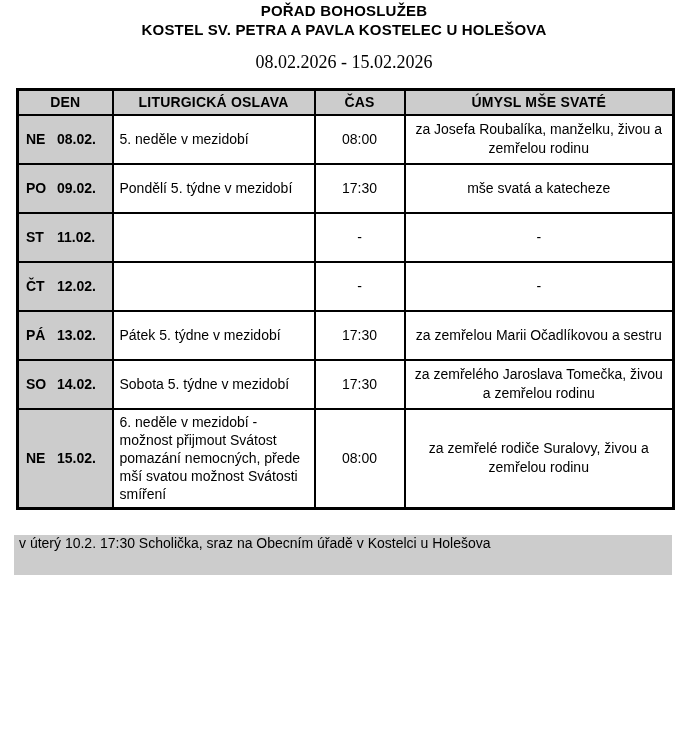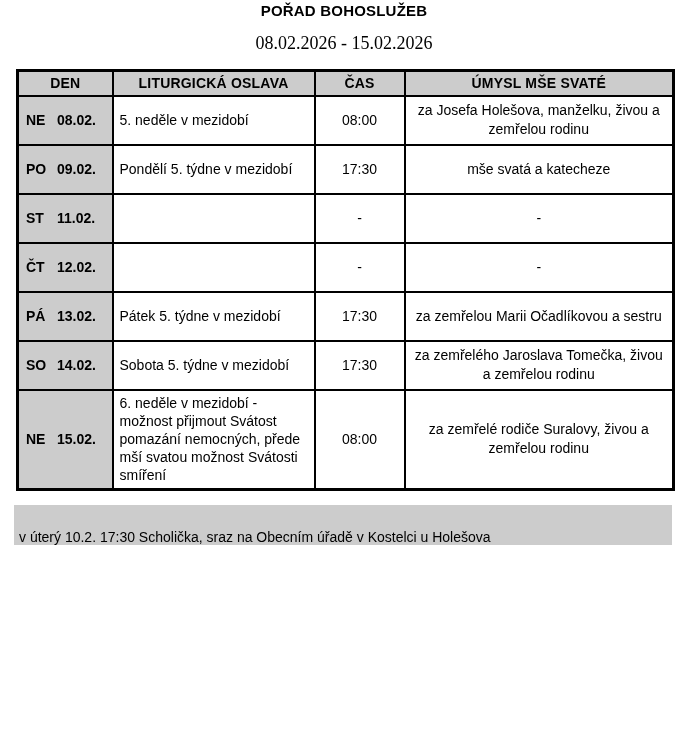--- a/index.html
+++ b/index.html
@@ -82,35 +82,36 @@
   }
   td.intention-cell {
     text-align: center;
     font-size: 14px;
     line-height: 19px;
     padding: 0 4px;
   }
 
   
   .footer-note {
-    margin: 14px 0 0 14px;
+    margin: 25px 0 0 14px;
     width: 658px;
     height: 40px;
     background: var(--footer-bg, #ccc);
     display: flex;
-    align-items: flex-end;
+    align-items: flex-start;
     padding-left: 5px;
     font-size: 14px;
   }
 </style>
 </head>
 <body>
 
 <div class="title-block">
   <div class="title-line">POŘAD BOHOSLUŽEB</div>
+  <div class="title-line">KOSTEL SV. PETRA A PAVLA KOSTELEC U HOLEŠOVA</div>
   <div class="date-range">08.02.2026 - 15.02.2026</div>
 </div>
 
 <table class="schedule">
   <colgroup>
     <col class="c-den">
       <col class="c-osl">
       <col class="c-cas">
       <col class="c-umysl">
   </colgroup>
@@ -120,21 +121,21 @@
       <th>LITURGICKÁ OSLAVA</th>
       <th>ČAS</th>
       <th>ÚMYSL MŠE SVATÉ</th>
     </tr>
   </thead>
   <tbody>
     <tr class="body-row">
       <td class="day-cell"><span class="day-abbr">NE</span><span>08.02.</span></td>
       <td class="celebration-cell">5. neděle v mezidobí</td>
       <td class="time-cell">08:00</td>
-      <td class="intention-cell">za Josefa Holešova, manželku, živou a zemřelou rodinu</td>
+      <td class="intention-cell">za Josefa Roubalíka, manželku, živou a zemřelou rodinu</td>
     </tr>
     <tr class="body-row">
       <td class="day-cell"><span class="day-abbr">PO</span><span>09.02.</span></td>
       <td class="celebration-cell">Pondělí 5. týdne v mezidobí</td>
       <td class="time-cell">17:30</td>
       <td class="intention-cell">mše svatá a katecheze</td>
     </tr>
     <tr class="body-row">
       <td class="day-cell"><span class="day-abbr">ST</span><span>11.02.</span></td>
       <td class="celebration-cell"></td>

